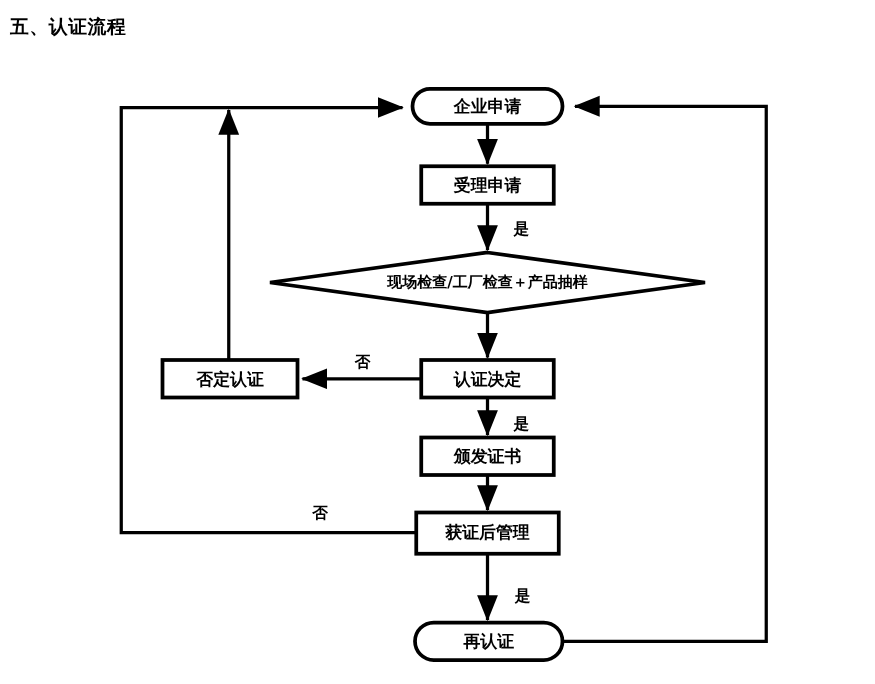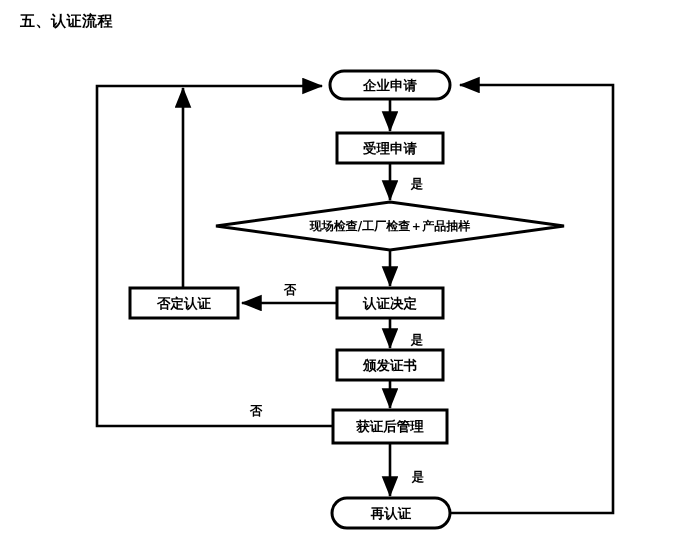--- a/index.html
+++ b/index.html
@@ -16,21 +16,20 @@
   }
   #page-title {
     position: absolute;
     left: 8px;
     top: 12px;
     font-size: 15px;
     font-weight: bold;
     color: #000000;
     letter-spacing: 0.5px;
     white-space: nowrap;
-    margin-left: 12px;
   }
   #flow-canvas {
     position: absolute;
     left: 0;
     top: 0;
     width: 700px;
     height: 547px;
   }
   .node-label {
     font-size: 13.5px;

